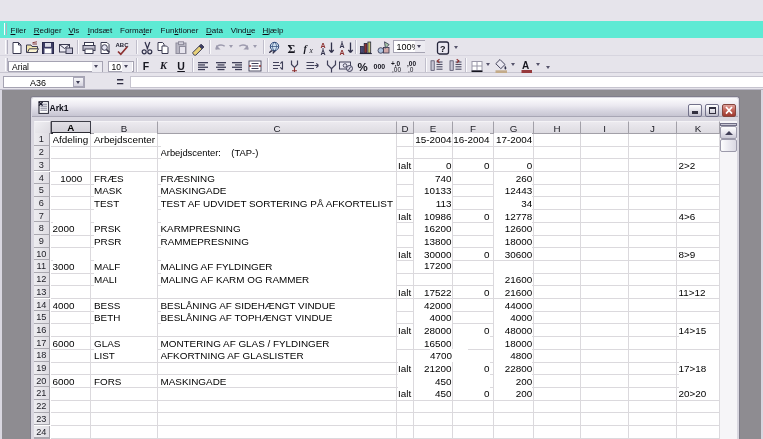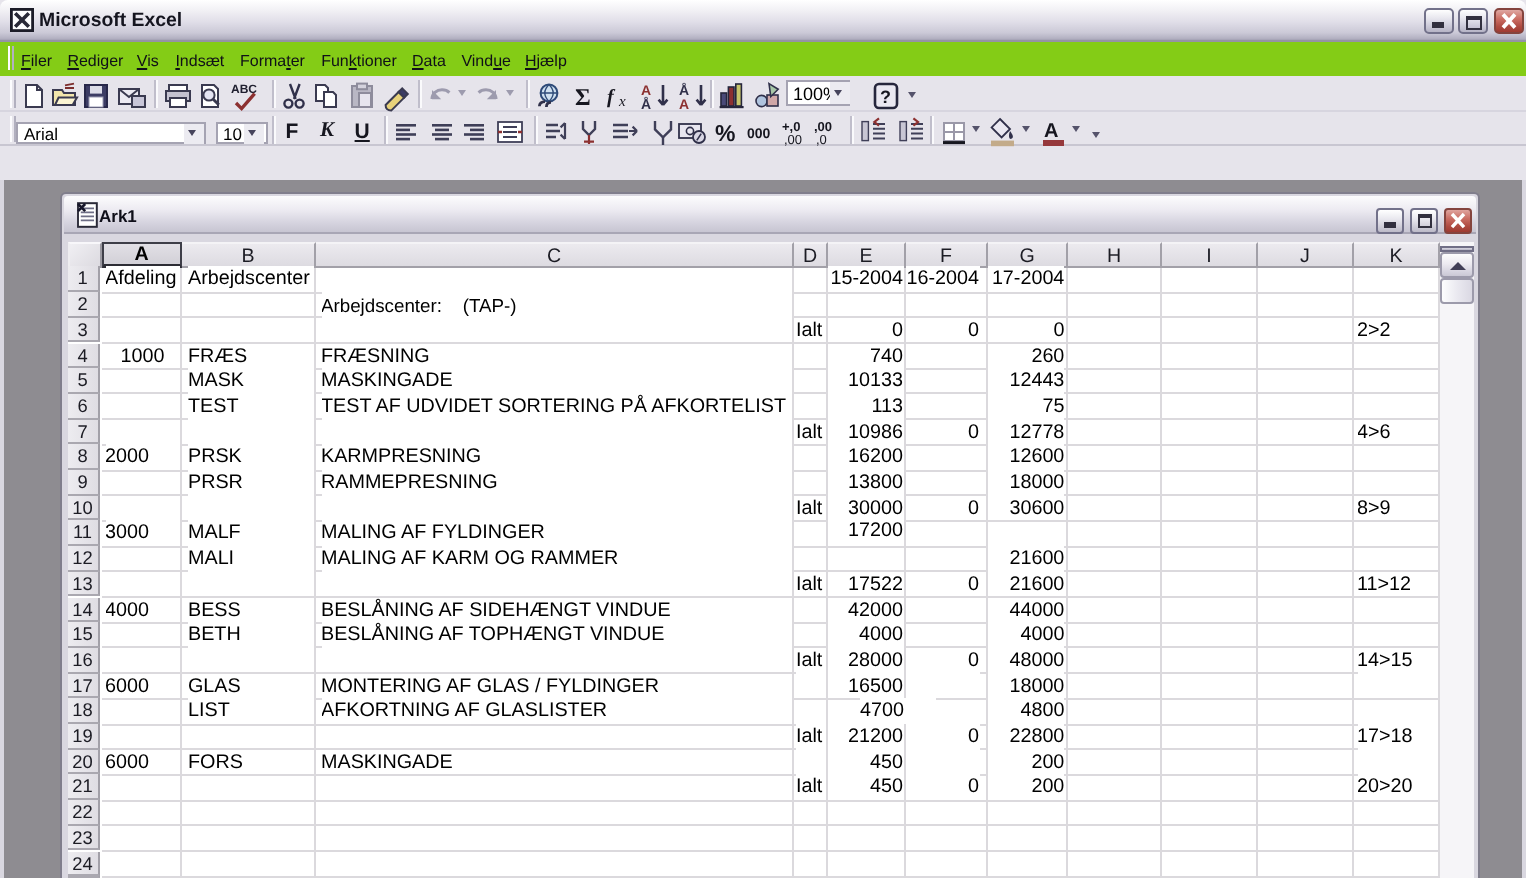--- a/index.html
+++ b/index.html
@@ -1,21 +1,21 @@
 <!DOCTYPE html>
 <html><head><meta charset="utf-8">
 <style>
 *{margin:0;padding:0;box-sizing:border-box}
 html,body{width:763px;height:439px;overflow:hidden;font-family:"Liberation Sans",sans-serif;background:#e6e4eb}
 #app{position:absolute;left:0;top:0;width:763px;height:439px}
 #tbar{position:absolute;left:0;top:0;width:763px;height:21px;background:linear-gradient(#ffffff,#f2f1f5 25%,#e0dee8 55%,#cbc9d7 82%,#b3b1c2 96%,#a3a1b3);border-radius:4px 4px 0 0;border-bottom:1px solid #9593a6}
 #tbar .ttl{position:absolute;left:19.5px;top:5px;font-size:9.7px;font-weight:bold;color:#15151f}
 .wbtn{position:absolute;top:4px;width:15px;height:13px;border:1px solid #72718a;border-radius:2.5px;background:linear-gradient(#fefefe,#e6e5ed 40%,#cdcbda 72%,#b6b4c5)}
 #bclose{background:linear-gradient(#dfa8a2,#cc6e64 40%,#ae4b41 75%,#a03b32);border-color:#84443e}
-#menu{position:absolute;left:0;top:21px;width:763px;height:16.5px;background:#84cc16;font-size:8px;color:#101018}
+#menu{position:absolute;left:0;top:21px;width:763px;height:16.5px;background:#5eead4;font-size:8px;color:#101018}
 #menu span{position:absolute;top:5px}
 #menu u{text-decoration:underline}
 .grip{position:absolute;width:3px;border-left:1px solid #fcfcfe;border-right:1px solid #b2b0bf}
 .tb{position:absolute;left:0;width:763px;background:#e6e4eb}
 #tb1{top:37.5px;height:18.5px;border-bottom:1px solid #d7d5df}
 #tb2{top:56px;height:17px;border-bottom:1px solid #c8c6d1}
 .sep{position:absolute;width:2px;border-left:1px solid #c0becb;border-right:1px solid #fafafc}
 .ic{position:absolute;width:16px;height:16px}
 .caret{position:absolute;width:0;height:0;border-left:2.8px solid transparent;border-right:2.8px solid transparent;border-top:3.6px solid #55536b}
 .caret.dim{border-top-color:#9d9bae}
@@ -43,38 +43,20 @@
 .hl{position:absolute;left:50.5px;width:669.5px;height:1px;background:#dbd9dd}
 .ce{position:absolute;height:12.65px;font-size:9.9px;line-height:14px;color:#000;white-space:nowrap;overflow:hidden;background:#fff}
 #vsb{position:absolute;left:720px;top:120.5px;width:17px;bottom:0;background:#f6f5f8}
 #vsplit{position:absolute;left:720px;top:122.5px;width:17px;height:3.5px;background:linear-gradient(#d8d6e2,#b6b4c4);border:1px solid #706e86}
 #vup{position:absolute;left:720px;top:126px;width:17px;height:12.5px;background:linear-gradient(#fdfdfe,#eceaf1 45%,#d9d7e2 75%,#cac8d5);border:1px solid #9c9aab;border-radius:2px}
 #vup:after{content:"";position:absolute;left:4px;top:3.5px;border-left:4px solid transparent;border-right:4px solid transparent;border-bottom:4.5px solid #413f57}
 #vthumb{position:absolute;left:720px;top:138.5px;width:17px;height:13px;background:linear-gradient(90deg,#fdfdfe,#eae9f0 50%,#dad8e3);border:1px solid #9c9aab;border-radius:2px}
 </style></head>
 <body>
 <div id="app">
- <div id="tbar">
-  <svg style="position:absolute;left:5px;top:4px" width="12" height="12" viewBox="0 0 12 12">
-        <rect x="0.7" y="0.7" width="10.6" height="10.6" fill="#fff" stroke="#1c1c28" stroke-width="1.4"></rect>
-        <path d="M2.6 2.6 L9.4 9.4 M9.4 2.6 L2.6 9.4" stroke="#2a2a38" stroke-width="1.8"></path>
-      </svg>
-  <span class="ttl">Microsoft Excel</span>
-  <div class="wbtn" id="bmin" style="left:711.5px">
-        <div style="position:absolute;left:3px;bottom:2.5px;width:6px;height:2.2px;background:#32303f"></div>
-      </div>
-  <div class="wbtn" id="bmax" style="left:729px">
-        <div style="position:absolute;left:3px;top:2.5px;width:8px;height:7px;border:1.5px solid #32303f;border-top-width:2.2px"></div>
-      </div>
-  <div class="wbtn" id="bclose" style="left:746.5px">
-        <svg width="13" height="11" viewBox="0 0 13 11" style="position:absolute;left:0;top:0">
-          <path d="M3.5 2.2 L9.5 8.8 M9.5 2.2 L3.5 8.8" stroke="#fff" stroke-width="1.9"></path>
-        </svg>
-      </div>
- </div>
  <div id="menu">
   <div class="grip" style="left:4px;top:2px;height:12px"></div>
   <span style="left:10.5px"><u>F</u>iler</span>
   <span style="left:33.7px"><u>R</u>ediger</span>
   <span style="left:68.4px"><u>V</u>is</span>
   <span style="left:87.7px"><u>I</u>ndsæt</span>
   <span style="left:120px">Forma<u>t</u>er</span>
   <span style="left:160.6px">Fun<u>k</u>tioner</span>
   <span style="left:206px"><u>D</u>ata</span>
   <span style="left:230.7px">Vind<u>u</u>e</span>
@@ -295,20 +277,28 @@
         <path d="M11 7.5c1.3 1.7 2 3 0.9 3.8-1.1 0.8-2-0.9-0.9-3.8z" fill="#30304a"></path>
         <rect x="1.5" y="12.3" width="11.5" height="2.8" fill="#c3ab8a"></rect>
       </svg>
   <div class="caret" style="left:510.7px;top:7px"></div>
   <svg class="ic" style="left:518.7px;top:2.0px" viewBox="0 0 16 16">
         <text x="3" y="10.5" font-size="10" font-weight="bold" fill="#16161f" font-family="Liberation Sans">A</text>
         <rect x="2.5" y="12" width="10.5" height="3" fill="#96393c"></rect>
       </svg>
   <div class="caret" style="left:536.2px;top:7px"></div>
   <div class="caret" style="left:545.6px;top:9.5px"></div>
+ </div>
+ <div id="fbar">
+   <div id="nbox">
+        <div class="t">A36</div>
+        <div id="ndrop"></div>
+      </div>
+   <span id="eq">=</span>
+   <div id="fwhite"></div>
  </div>
  <div id="wsp">
       <div class="edgeL"></div>
       <div class="edgeR"></div>
     </div>
  <div id="cwin">
    <div id="ctbar">
      <svg style="position:absolute;left:4.5px;top:3px" width="13" height="13" viewBox="0 0 13 13">
           <rect x="2" y="0.6" width="9.4" height="11.8" fill="#fff" stroke="#26263270" stroke-width="1"></rect>
           <rect x="2" y="0.6" width="9.4" height="11.8" fill="none" stroke="#2a2a38" stroke-width="0.9"></rect>
@@ -419,21 +409,21 @@
 <div class="ce" style="left:160.5px;top:171.50px;width:235.5px;text-align:left">FRÆSNING</div>
 <div class="ce" style="left:414px;top:171.50px;width:37.5px;text-align:right">740</div>
 <div class="ce" style="left:494px;top:171.50px;width:38.2px;text-align:right">260</div>
 <div class="ce" style="left:94px;top:184.20px;width:63px;text-align:left">MASK</div>
 <div class="ce" style="left:160.5px;top:184.20px;width:235.5px;text-align:left">MASKINGADE</div>
 <div class="ce" style="left:414px;top:184.20px;width:37.5px;text-align:right">10133</div>
 <div class="ce" style="left:494px;top:184.20px;width:38.2px;text-align:right">12443</div>
 <div class="ce" style="left:94px;top:196.90px;width:63px;text-align:left">TEST</div>
 <div class="ce" style="left:160.5px;top:196.90px;width:235.5px;text-align:left">TEST AF UDVIDET SORTERING PÅ AFKORTELIST</div>
 <div class="ce" style="left:414px;top:196.90px;width:37.5px;text-align:right">113</div>
-<div class="ce" style="left:494px;top:196.90px;width:38.2px;text-align:right">75</div>
+<div class="ce" style="left:494px;top:196.90px;width:38.2px;text-align:right">34</div>
 <div class="ce" style="left:398px;top:209.60px;width:15px;text-align:left">Ialt</div>
 <div class="ce" style="left:414px;top:209.60px;width:37.5px;text-align:right">10986</div>
 <div class="ce" style="left:453px;top:209.60px;width:36.5px;text-align:right">0</div>
 <div class="ce" style="left:494px;top:209.60px;width:38.2px;text-align:right">12778</div>
 <div class="ce" style="left:678.5px;top:209.60px;width:40.5px;text-align:left">4&gt;6</div>
 <div class="ce" style="left:52.5px;top:222.30px;width:37.5px;text-align:left">2000</div>
 <div class="ce" style="left:94px;top:222.30px;width:63px;text-align:left">PRSK</div>
 <div class="ce" style="left:160.5px;top:222.30px;width:235.5px;text-align:left">KARMPRESNING</div>
 <div class="ce" style="left:414px;top:222.30px;width:37.5px;text-align:right">16200</div>
 <div class="ce" style="left:494px;top:222.30px;width:38.2px;text-align:right">12600</div>

